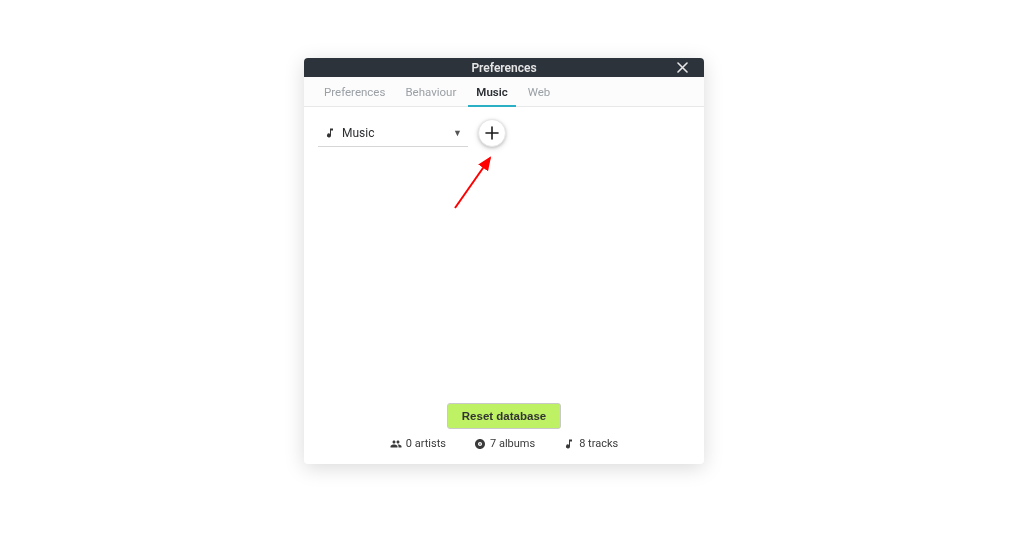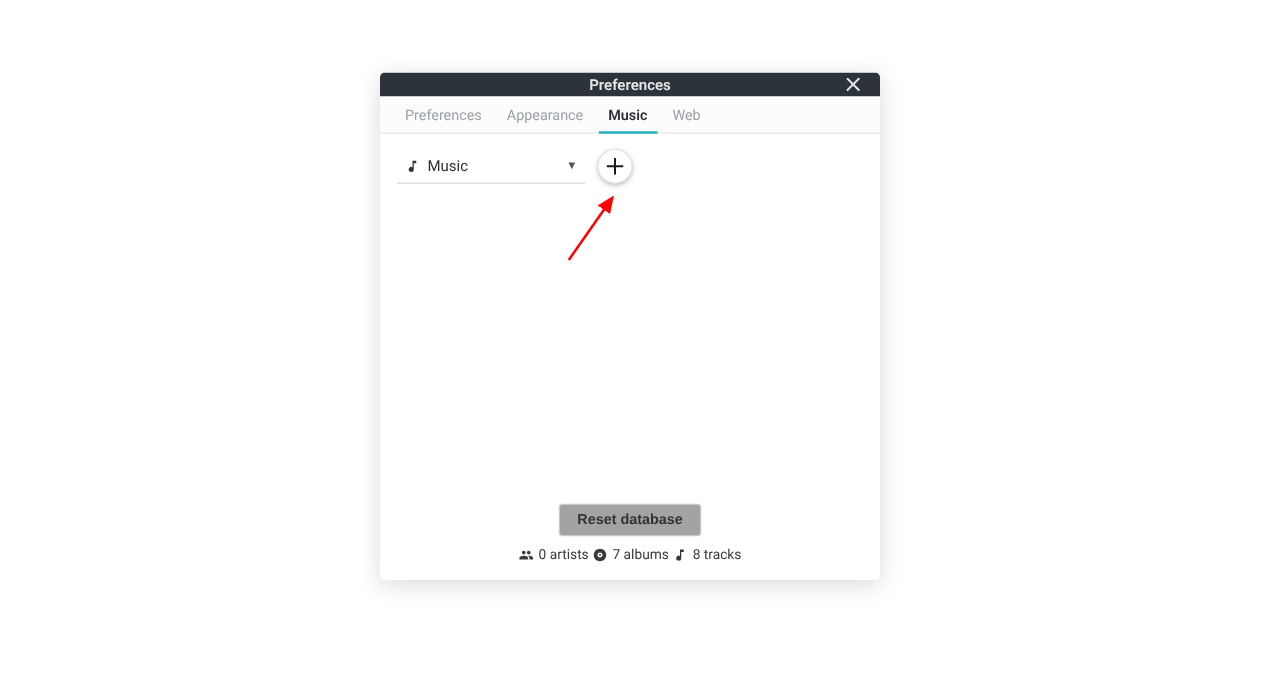--- a/index.html
+++ b/index.html
@@ -121,31 +121,31 @@
     .footer {
       margin-top: auto;
       padding-top: 8px;
       display: flex;
       flex-direction: column;
       align-items: center;
       gap: 8px;
     }
     .reset-btn {
       border: 1px solid #c9c9c9;
-      background: #a3a3a3;
+      background: #bef264;
       border-radius: 3px;
       padding: 6px 14px;
       font-size: 11.5px;
       color: #333;
       font-weight: 600;
       cursor: pointer;
     }
     .stats {
       display: flex;
-      gap: 3px;
+      gap: 28px;
       align-items: center;
       font-size: 11px;
       color: #3a3a3a;
       padding-bottom: 4px;
     }
     .stat {
       display: flex;
       align-items: center;
       gap: 4px;
     }
@@ -167,21 +167,21 @@
           <path d="M1 1 L10 10 M10 1 L1 10" stroke="#e6e6e6" stroke-width="1.6" stroke-linecap="round"></path>
         </svg>
     </div>
   </div>
 
   <div class="tabs">
     <div class="tab">
         <span>Preferences</span>
       </div>
     <div class="tab">
-        <span>Appearance</span>
+        <span>Behaviour</span>
       </div>
     <div class="tab active">
         <span>Music</span>
       </div>
     <div class="tab">
         <span>Web</span>
       </div>
   </div>
 
   <div class="content">

